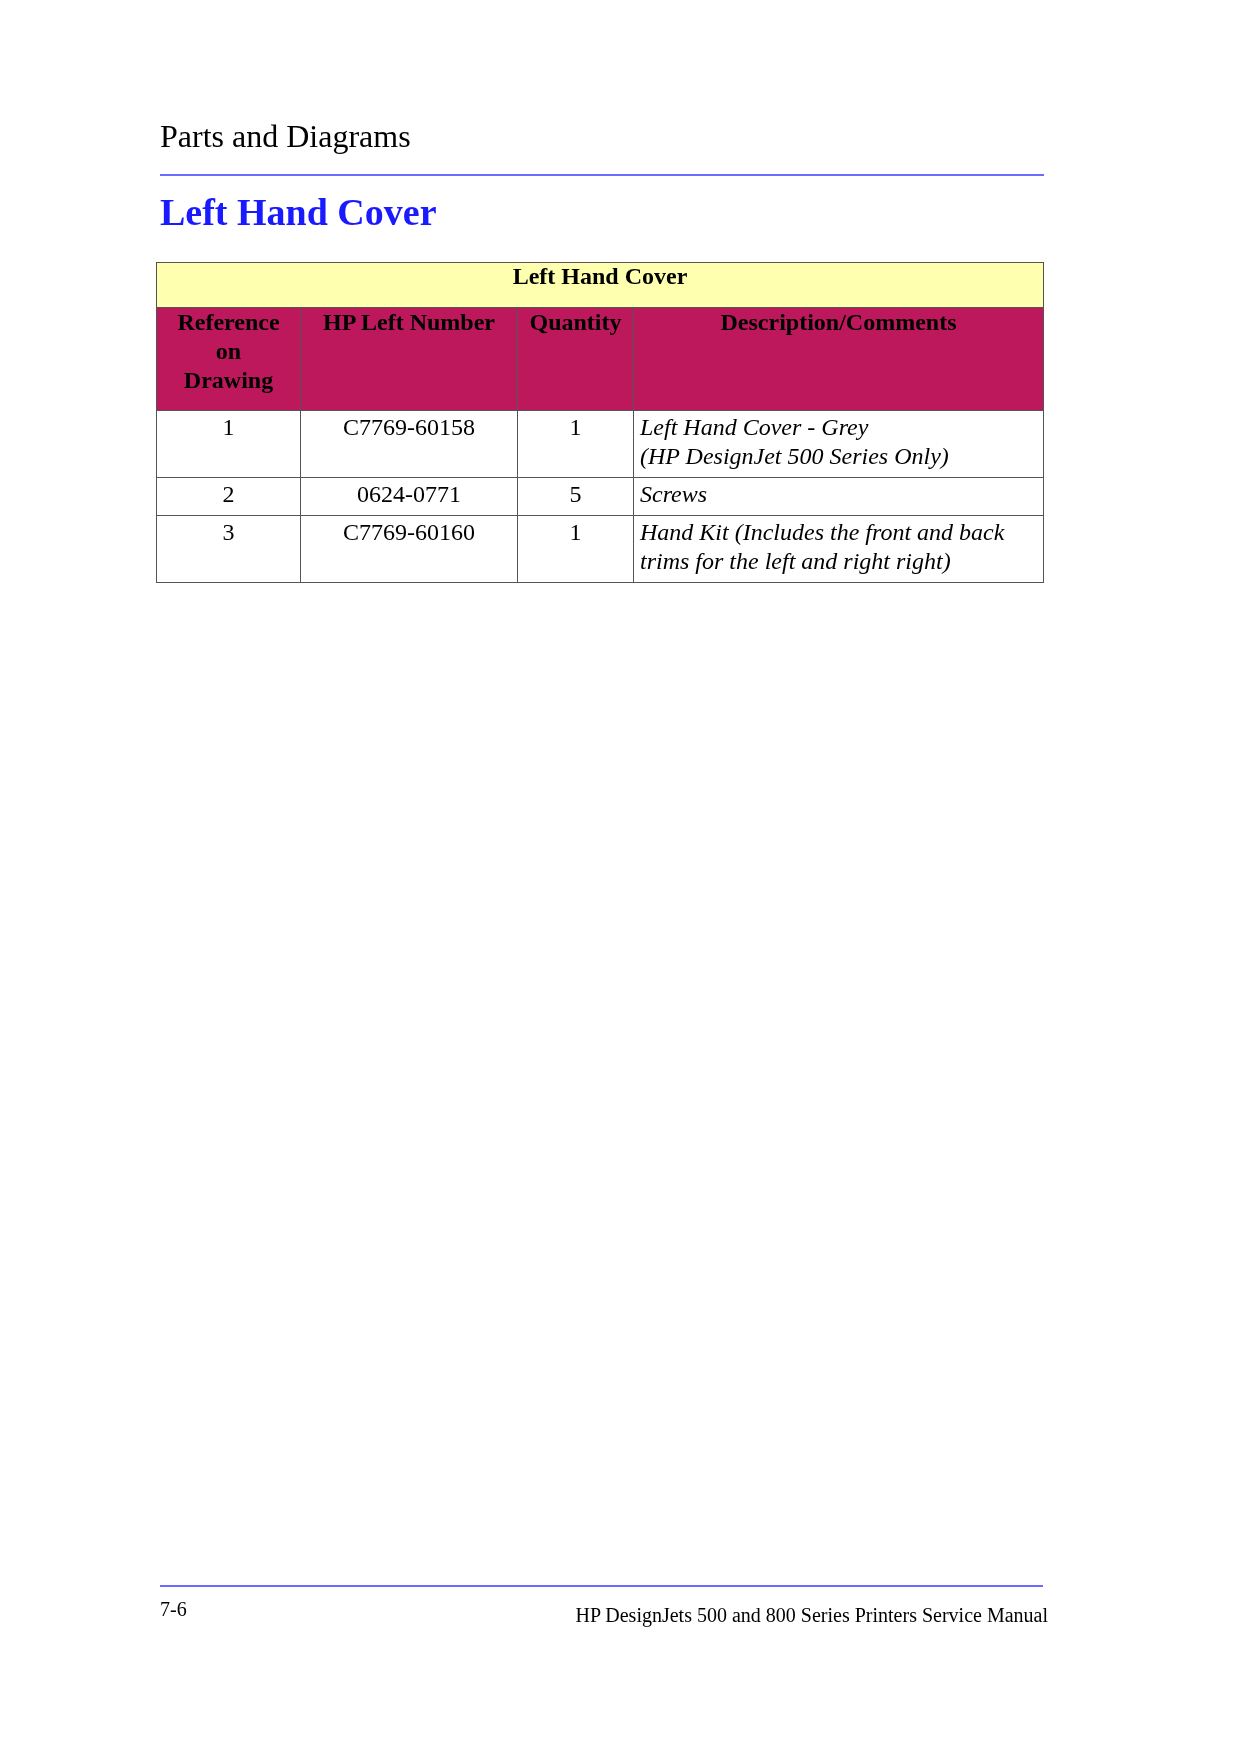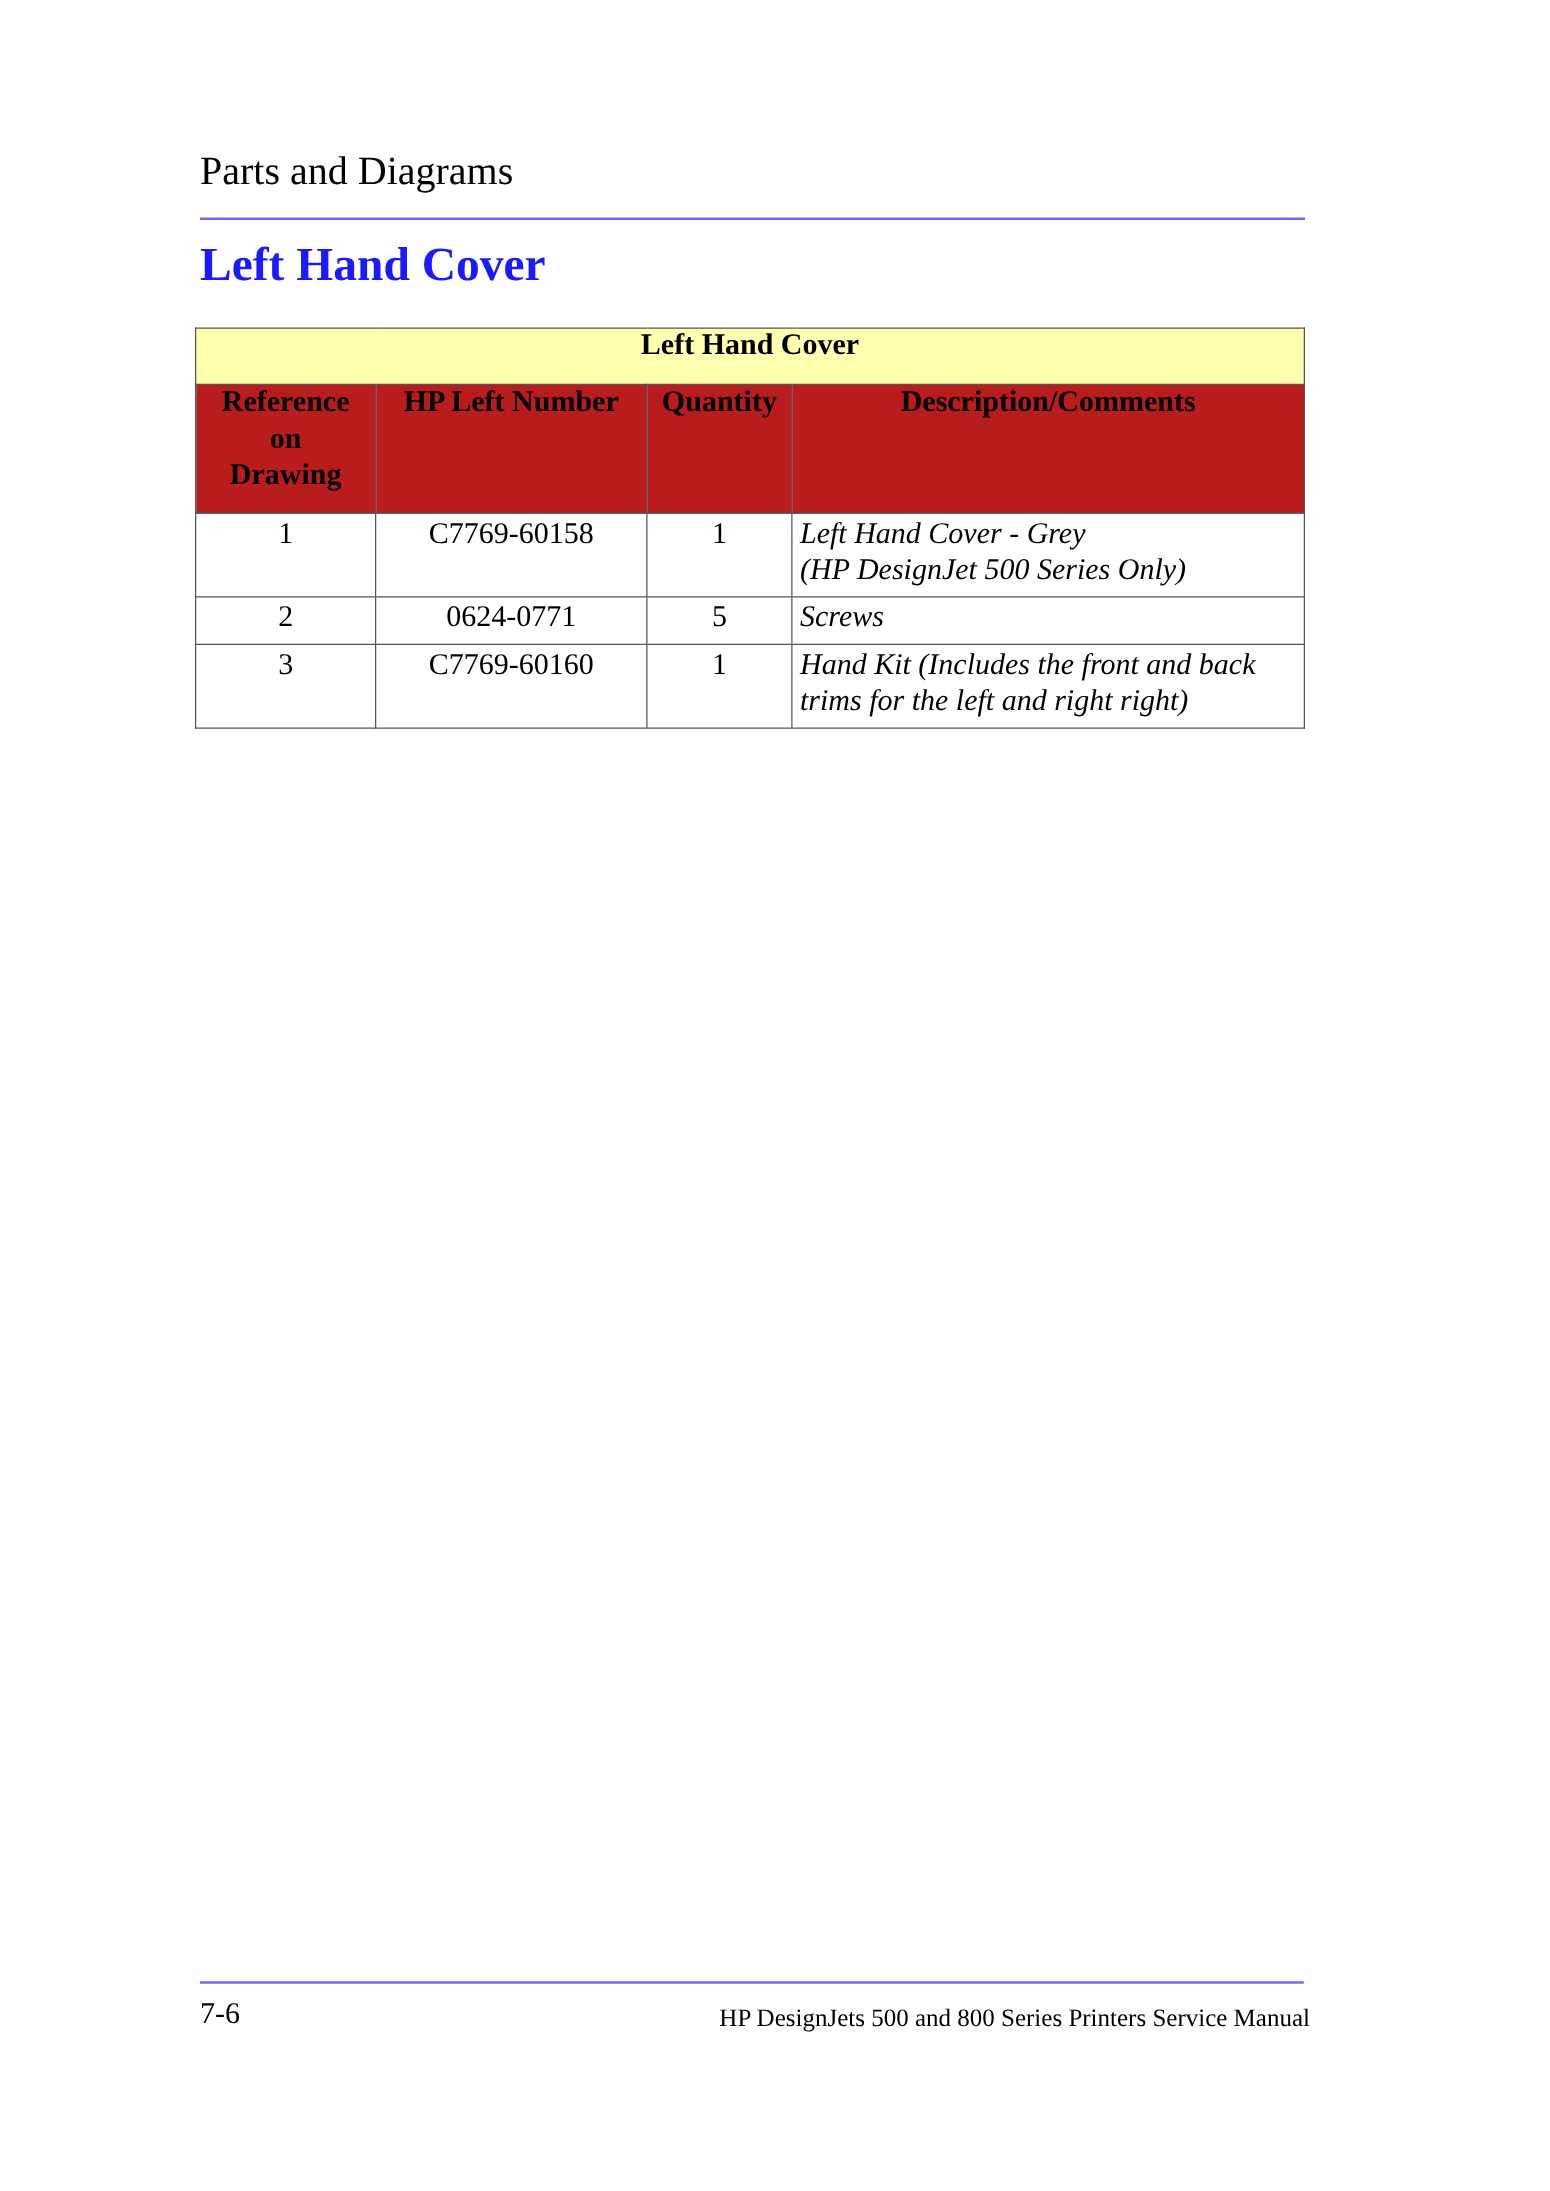--- a/index.html
+++ b/index.html
@@ -7,29 +7,29 @@
          font-family: "Liberation Serif", "DejaVu Serif", serif; color: #000; }
   .running-head { position: absolute; left: 160px; top: 118px; font-size: 32px; }
   .rule { position: absolute; left: 160px; width: 884px; height: 2px; background: #6b6bff; }
   .rule.top { top: 174px; }
   .rule.bottom { top: 1585px; width: 883px; }
   .title { position: absolute; left: 160px; top: 190px; font-size: 38px; font-weight: bold; color: #1a1aff; margin: 0; }
   table.parts { position: absolute; left: 156px; top: 262px; width: 888px; border-collapse: collapse; font-size: 24px; }
   table.parts td, table.parts th { border: 1.5px solid #555; padding: 0; vertical-align: top; }
   table.parts { border: 1.5px solid #222; }
   .cap th { background: #ffffb0; font-weight: bold; text-align: center; height: 44px; vertical-align: middle; }
-  .hdr th { background: #b91c1c; font-weight: bold; text-align: center; height: 102px; padding-top: 6px; line-height: 29px; }
+  .hdr th { background: #be185d; font-weight: bold; text-align: center; height: 102px; padding-top: 6px; line-height: 29px; }
   .c1 { width: 143px; } .c2 { width: 216px; } .c3 { width: 115px; } .c4 { width: auto; }
   td.center { text-align: center; }
   td { padding-top: 2px !important; line-height: 29px; }
   td.desc { padding-left: 6px !important; font-style: italic; }
   tr.r1 td, tr.r2 td { height: 64px; }
   tr.r3 td { height: 35px; }
   tr.r4 td { height: 64px; }
-  .footer-left { position: absolute; left: 160px; top: 1598px; font-size: 24px; }
+  .footer-left { position: absolute; left: 160px; top: 1598px; font-size: 20px; }
   .footer-right { position: absolute; right: 192px; top: 1604px; font-size: 20px; }
 </style>
 </head>
 <body>
 
 <div class="running-head">Parts and Diagrams</div>
 <div class="rule top"></div>
 <h1 class="title">Left Hand Cover</h1>
 
 <table class="parts">

